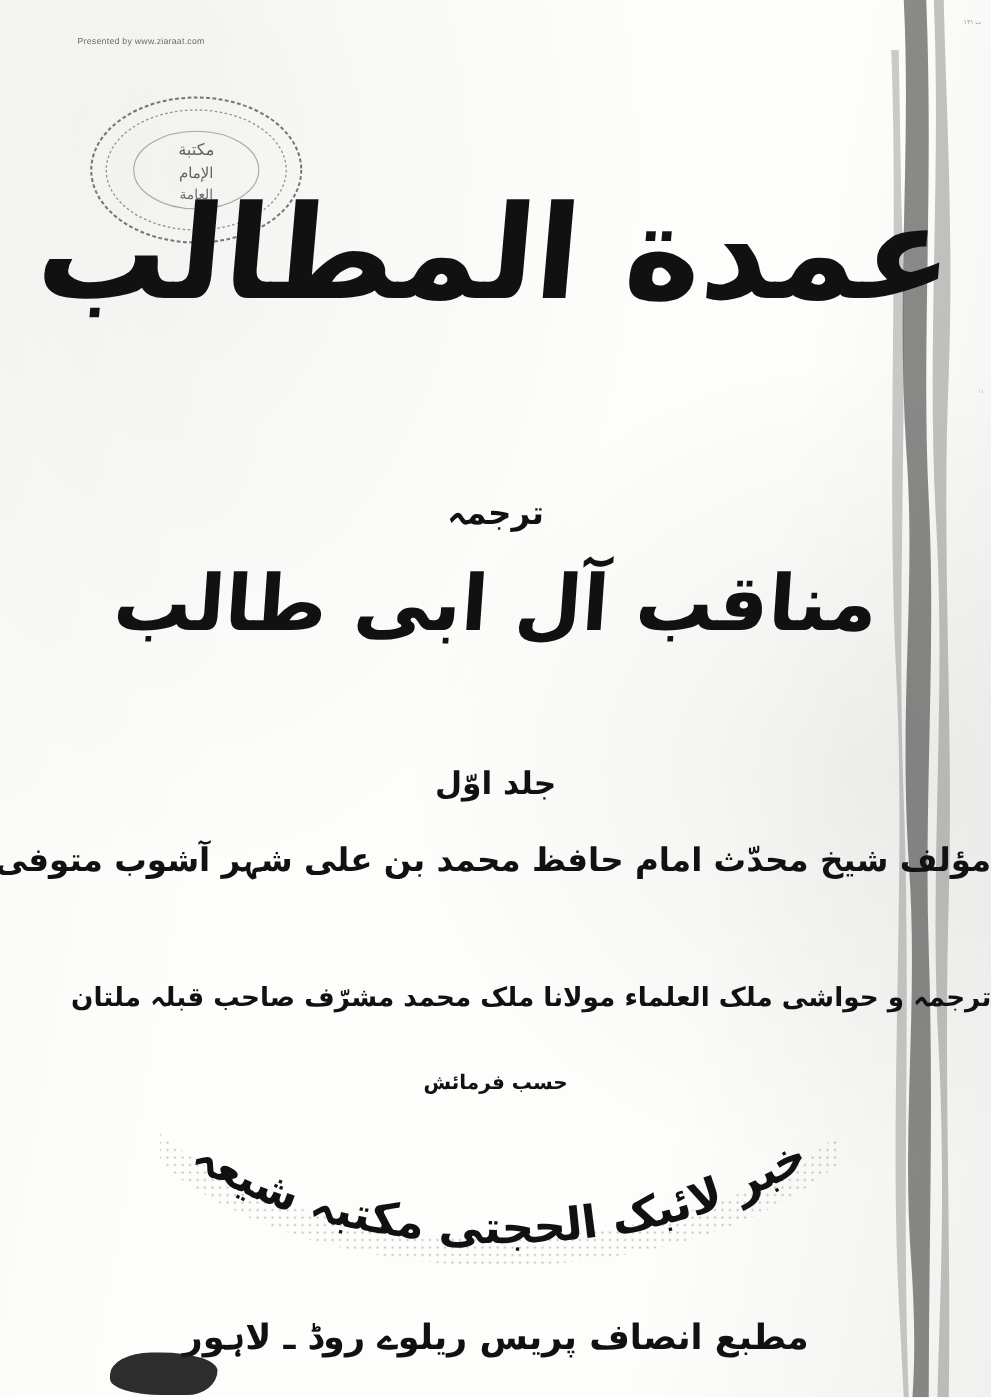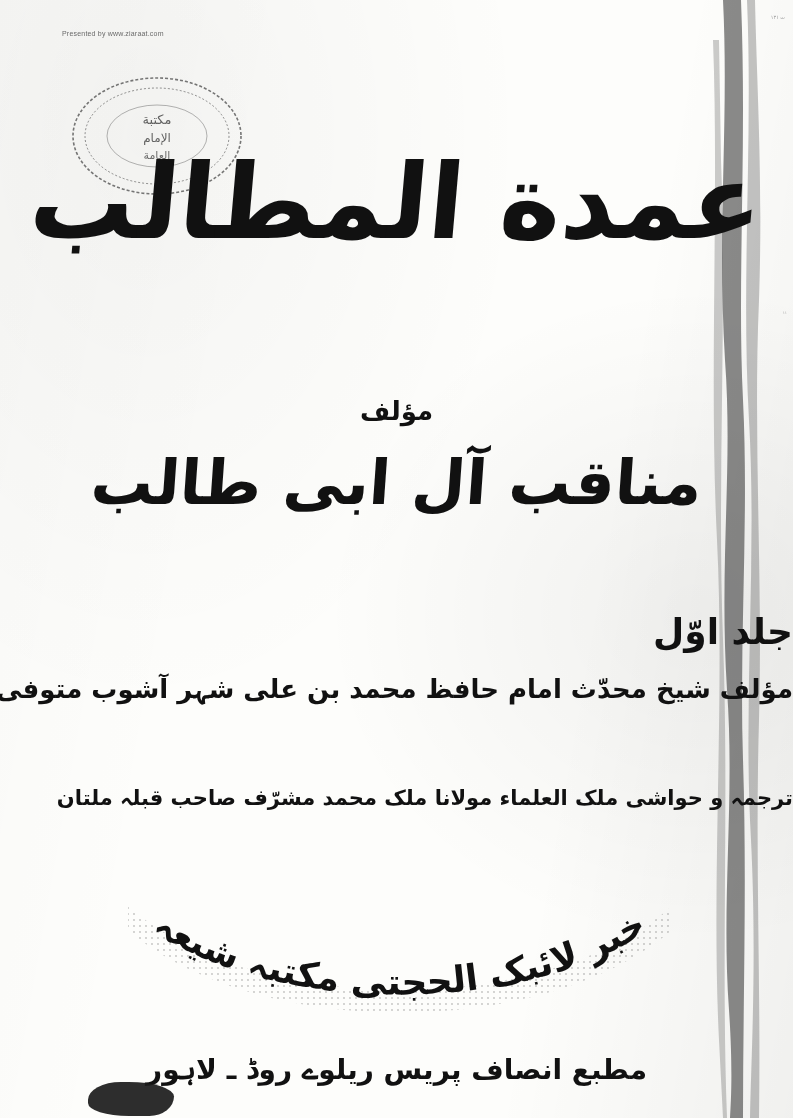--- a/index.html
+++ b/index.html
@@ -105,23 +105,22 @@
   }
   #title-sub {
     top: 452px;
     font-size: 62px;
     font-weight: bold;
     letter-spacing: -1px;
     transform: skewX(-4deg);
   }
   #volume {
     top: 614px;
-    font-size: 36px;
-    font-weight: bold;
-    text-align: right;
+    font-size: 25px;
+    font-weight: bold;
   }
   #author-line {
     top: 676px;
     font-size: 26px;
     font-weight: bold;
   }
   #translator-line {
     top: 788px;
     font-size: 21px;
     font-weight: bold;
@@ -166,30 +165,31 @@
   </svg>
 
   <svg id="spine" viewBox="0 0 72 1118" preserveAspectRatio="none">
     <path d="M20,0 C26,120 14,230 22,360 C30,470 16,560 24,690 C32,800 18,900 26,1010 C30,1070 28,1100 27,1118 L40,1118 C40,1000 44,880 40,760 C36,640 46,520 40,400 C34,280 44,150 38,0 Z" fill="#2b2b2b" opacity="0.55"></path>
     <path d="M44,0 C50,140 38,280 46,420 C54,560 40,700 48,840 C54,960 48,1060 47,1118 L56,1118 C58,980 52,860 56,720 C60,580 50,440 56,300 C60,180 54,90 52,0 Z" fill="#555" opacity="0.35"></path>
     <path d="M10,40 C16,200 6,380 14,540 C22,700 8,880 16,1040 L20,1118 L24,1118 C18,960 26,800 20,640 C14,480 24,320 18,160 L16,40 Z" fill="#333" opacity="0.25"></path>
   </svg>
 
   <div class="calli" id="title-main">عمدة المطالب</div>
 
-  <div class="calli" id="tarjuma-word">مؤلف</div>
+  <div class="calli" id="tarjuma-word">ترجمہ</div>
 
   <div class="calli" id="title-sub">مناقب آل ابی طالب</div>
 
   <div class="calli" id="volume">جلد اوّل</div>
 
   <div class="calli" id="author-line">مؤلف شیخ محدّث امام حافظ محمد بن علی شہر آشوب متوفی ۵۸۸ھ</div>
 
   <div class="calli" id="translator-line">ترجمہ و حواشی ملک العلماء مولانا ملک محمد مشرّف صاحب قبلہ ملتان</div>
 
+  <div class="calli" id="hasb-line">حسب فرمائش</div>
 
   <svg id="publisher-arc" viewBox="0 0 793 130">
     <defs>
       <path id="arcPath" d="M135,18 C260,120 540,120 665,18" fill="none"></path>
       <pattern id="dots" width="6" height="6" patternUnits="userSpaceOnUse">
         <circle cx="2" cy="2" r="0.9" fill="#222" opacity="0.55"></circle>
       </pattern>
     </defs>
     <path d="M128,6 C255,118 545,118 672,6 L672,30 C545,140 255,140 128,30 Z" fill="url(#dots)" opacity="0.5"></path>
     <text font-family="DejaVu Sans, sans-serif" font-size="36" font-weight="bold" fill="#111" direction="rtl">

